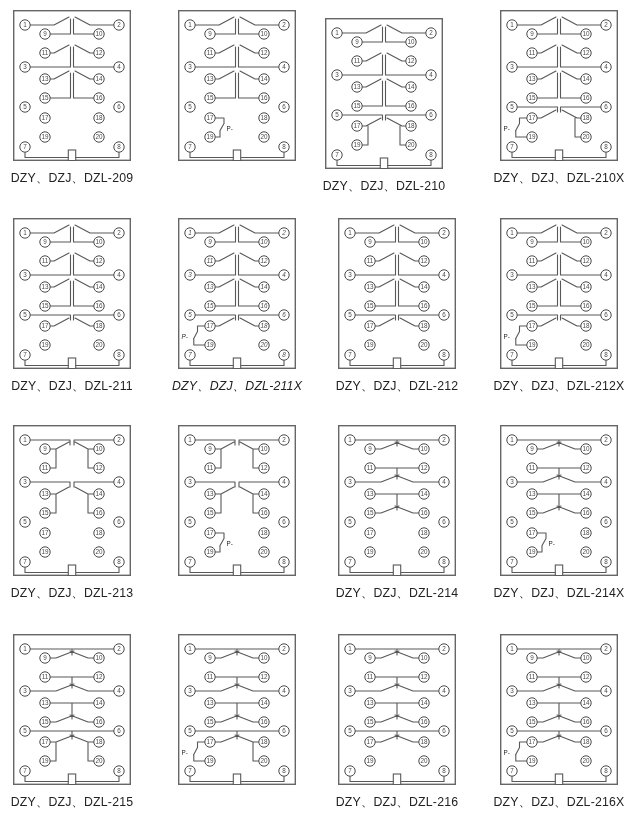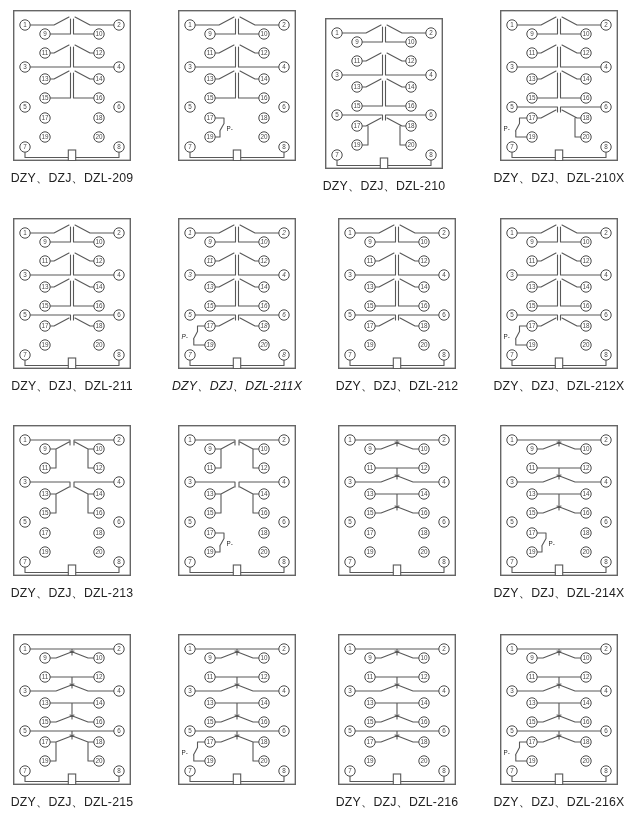--- a/index.html
+++ b/index.html
@@ -1005,20 +1005,21 @@
         </g>
         <g>
           <circle cx="106" cy="97" r="5.2" fill="#ffffff" stroke="#4a4a4a" stroke-width="1"></circle>
           <text x="106" y="99.2" text-anchor="middle" font-size="6.3" fill="#4a4a4a" font-family="&quot;Liberation Sans&quot;, sans-serif">6</text>
         </g>
         <g>
           <circle cx="106" cy="137" r="5.2" fill="#ffffff" stroke="#4a4a4a" stroke-width="1"></circle>
           <text x="106" y="139.2" text-anchor="middle" font-size="6.3" fill="#4a4a4a" font-family="&quot;Liberation Sans&quot;, sans-serif">8</text>
         </g>
       </svg>
+      <div class="panel-label">DZY、DZJ、DZL-214</div>
     </div>
     <div class="panel-cell" style="left: 480px; top: 425px;">
       <svg viewBox="0 0 118 151" width="118" height="151">
         <rect x="0.7" y="0.7" width="116.6" height="149.6" fill="#ffffff" stroke="#666666" stroke-width="1.4"></rect>
         <g stroke="#585858" stroke-width="1.1" fill="none" stroke-linejoin="round" stroke-linecap="round">
           <path d="M17.2 15L59 15M59 15L59 21M37.2 24L43 24M43 24L61 17M37.2 43L59 43M59 43L59 54M17.2 57L43 57M43 57L61 50M37.2 69L59 69M59 69L59 85M37.2 88L43 88M43 88L61 81M100.8 15L59 15M59 15L59 21M80.8 24L75 24M75 24L57 17M80.8 43L59 43M59 43L59 54M100.8 57L75 57M75 57L57 50M80.8 69L59 69M59 69L59 85M80.8 88L75 88M75 88L57 81M12 142.2L12 147.5M12 147.5L55.3 147.5M62.7 147.5L106 147.5M106 147.5L106 142.2M37.2 108L46 108M46 108L46 113.5M46 113.5L41.8 121M42 121L42 127M42 127L37.2 127"></path>
         </g>
         <text x="48.5" y="120.5" font-size="6.3" fill="#222222" font-family="&quot;Liberation Sans&quot;, sans-serif" stroke="none">P-</text>
         <rect x="55.3" y="140" width="7.4" height="10.6" fill="#ffffff" stroke="#585858" stroke-width="1.1"></rect>
         <g>

